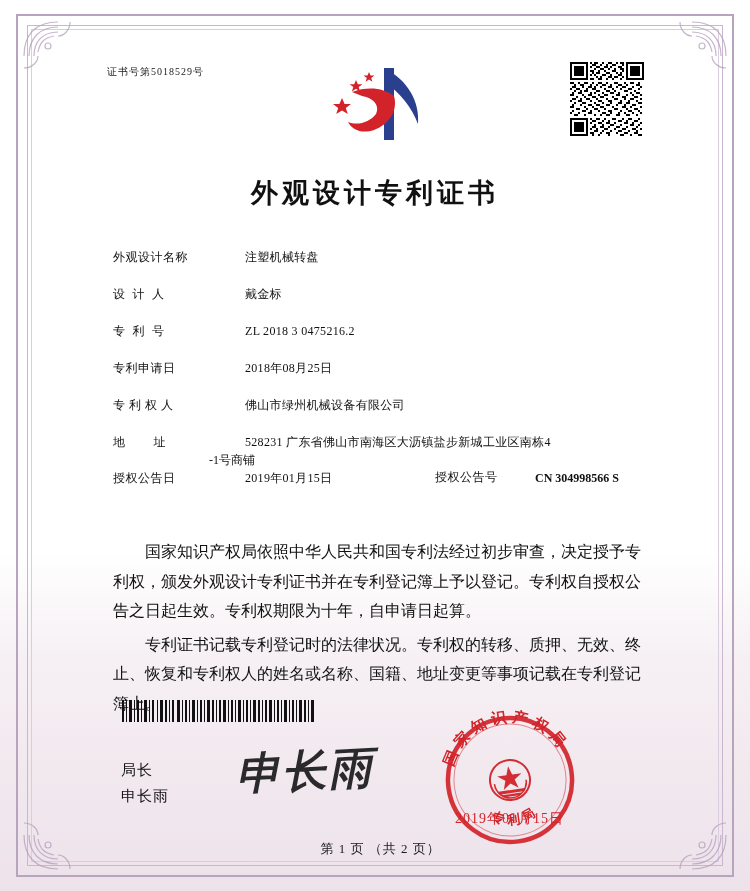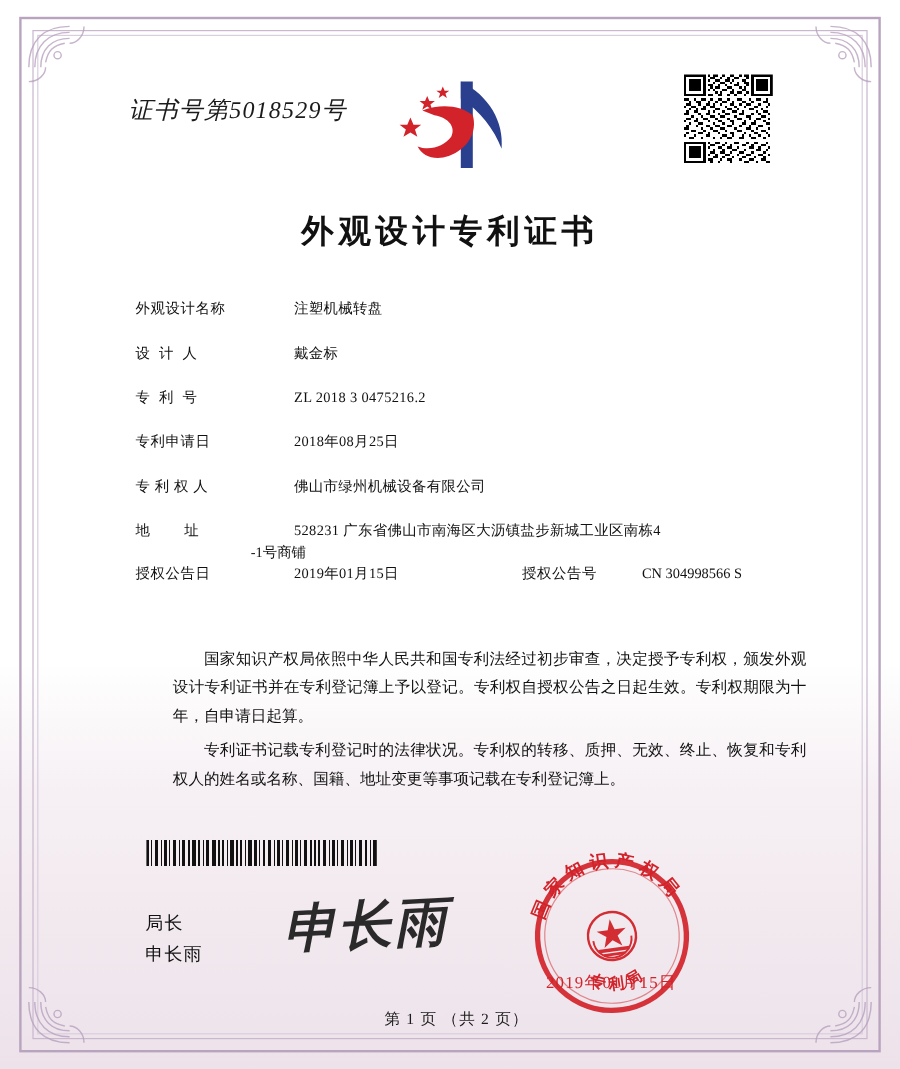--- a/index.html
+++ b/index.html
@@ -47,26 +47,25 @@
   .corner svg { display:block; }
   .corner.tl { left: 18px; top: 16px; }
   .corner.tr { right: 18px; top: 16px; transform: scaleX(-1); }
   .corner.bl { left: 18px; bottom: 16px; transform: scaleY(-1); }
   .corner.br { right: 18px; bottom: 16px; transform: scale(-1,-1); }
 
   
   .cert-no {
     position: absolute;
     left: 107px;
-    top: 78px;
-    font-size: 20px;
+    top: 65px;
+    font-size: 10px;
     color: #1b1b1b;
     letter-spacing: 1px;
     white-space: nowrap;
-    font-style: italic;
   }
   .logo {
     position: absolute;
     left: 322px;
     top: 62px;
     width: 110px;
     height: 85px;
   }
   .qr {
     position: absolute;
@@ -114,39 +113,40 @@
   .field-value {
     flex: 1 1 auto;
     letter-spacing: 0.3px;
     margin-left: 36px;
   }
   .field-label2 {
     width: 100px;
     flex: 0 0 100px;
     white-space: pre;
     letter-spacing: 0.5px;
+    font-family: Liberation Mono, monospace;
   }
   .field-value2 {
     flex: 1 1 auto;
+    font-weight: bold;
   }
   .addr-line2 {
     margin-left: 96px;
   }
 
   
   .paragraphs {
     position: absolute;
     left: 113px;
     top: 537px;
     width: 528px;
-    font-size: 13px;
+    font-size: 16px;
     color: #111;
     line-height: 1.85;
     text-align: justify;
-    margin-left: 31px;
   }
   .paragraphs p {
     margin: 0 0 4px 0;
     text-indent: 2em;
   }
 
   
   .barcode {
     position: absolute;
     left: 122px;

